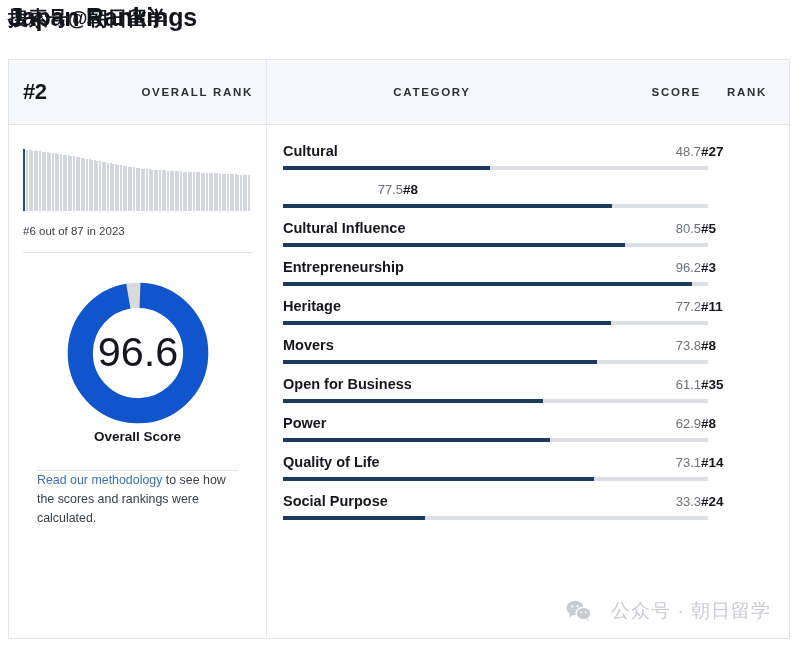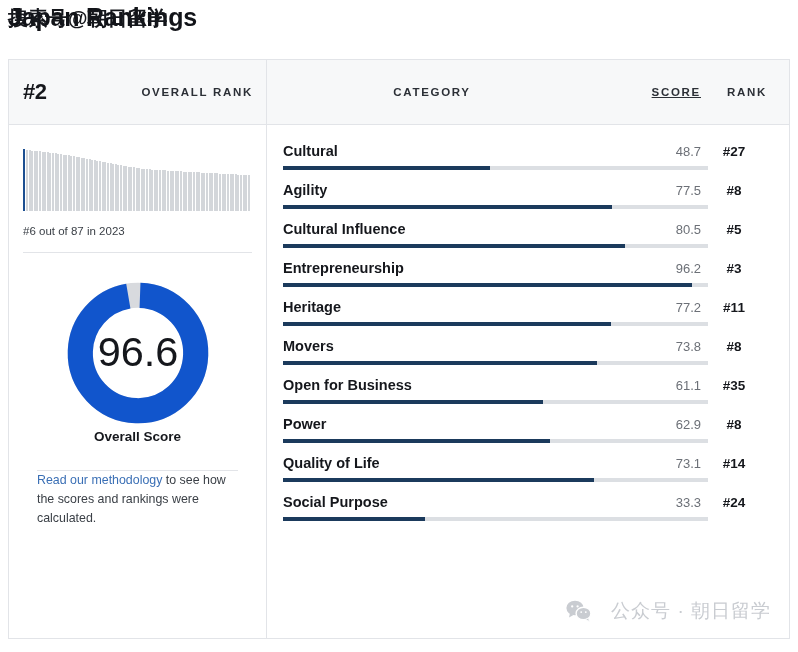--- a/index.html
+++ b/index.html
@@ -101,39 +101,39 @@
     border-bottom: 1px solid #e2e4e8;
     display: flex; align-items: center;
     padding: 0 16px 0 16px;
   }
   .col-category {
     flex: 1 1 auto;
     font-size: 11.5px; font-weight: bold; color: #2b2f36; letter-spacing: 1.7px; text-align: center;
   }
   .col-score {
     width: 120px; text-align: right;
-    font-size: 11.5px; font-weight: bold; color: #2b2f36; letter-spacing: 1.7px; text-decoration: underline;
+    font-size: 11.5px; font-weight: bold; color: #2b2f36; letter-spacing: 1.7px;
   }
   .col-rank {
     width: 72px; text-align: right; padding-right: 6px;
     font-size: 11.5px; font-weight: bold; color: #2b2f36; letter-spacing: 1.7px;
   }
 
   .rows { flex: 1 1 auto; padding: 6px 16px 0 16px; }
   .row { padding-top: 12px; }
   .row-top { display: flex; align-items: baseline; }
   .row-name {
     flex: 1 1 auto; font-size: 14.5px; font-weight: bold; color: #15171c;
   }
   .row-score {
     width: 120px; text-align: right; font-size: 13px; color: #6c7077;
     font-weight: normal;
   }
   .row-rank {
-    width: 72px; text-align: center; padding-right: 6px;
+    width: 72px; text-align: left; padding-right: 6px;
     font-size: 13.5px; font-weight: bold; color: #15171c;
   }
   .bar-track {
     margin-top: 7px; height: 4px; background: #dcdfe3; width: 425px;
     position: relative;
   }
   .bar-fill { height: 4px; background: #1b3a5c; }
 
   
   .watermark {
@@ -282,21 +282,20 @@
               <div class="row-name">Cultural</div>
               <div class="row-score">48.7</div>
               <div class="row-rank">#27</div>
             </div>
             <div class="bar-track">
               <div class="bar-fill" style="width: 48.7%; background: rgb(27, 58, 92);"></div>
             </div>
           </div>
           <div class="row">
             <div class="row-top">
-              <div class="row-name">Agility</div>
               <div class="row-score">77.5</div>
               <div class="row-rank">#8</div>
             </div>
             <div class="bar-track">
               <div class="bar-fill" style="width: 77.5%; background: rgb(27, 58, 92);"></div>
             </div>
           </div>
           <div class="row">
             <div class="row-top">
               <div class="row-name">Cultural Influence</div>

